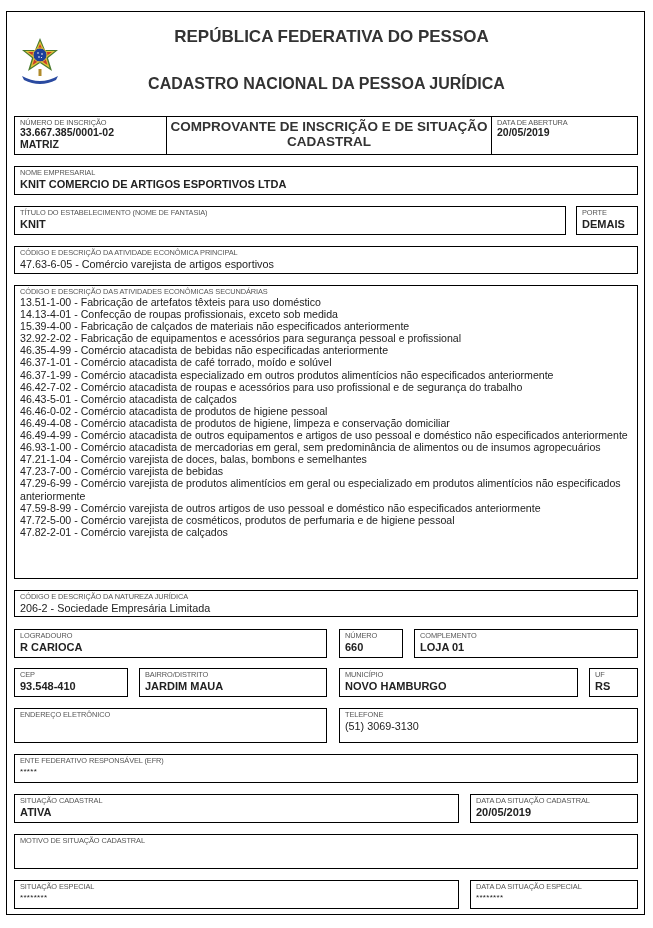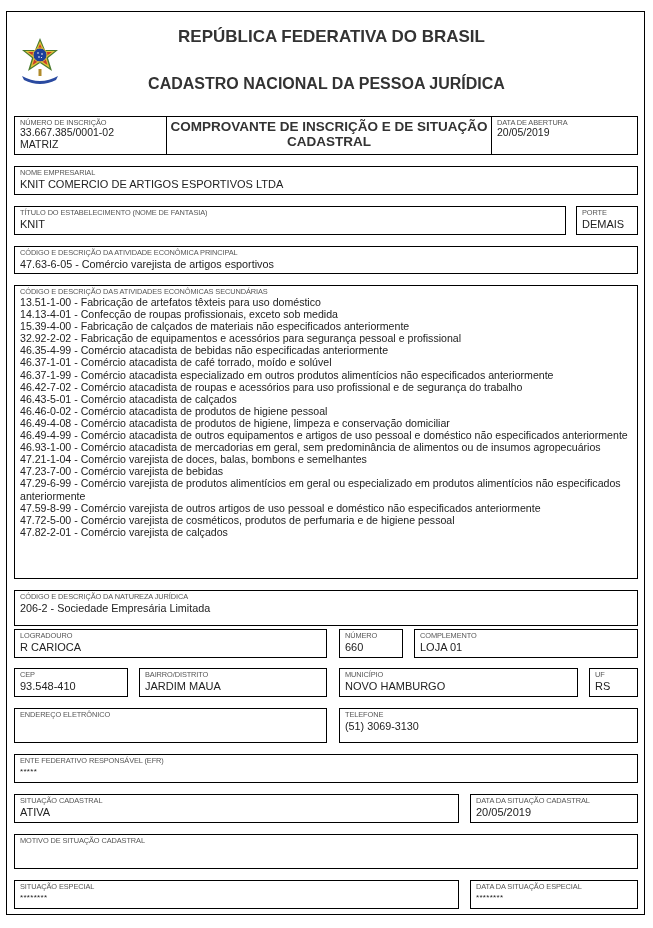--- a/index.html
+++ b/index.html
@@ -3,21 +3,21 @@
 <meta charset="utf-8">
 <style>
   html, body { margin:0; padding:0; background:#ffffff; }
   body { width:653px; height:928px; position:relative; overflow:hidden;
          font-family:"Liberation Sans", "DejaVu Sans", sans-serif; color:#222; }
   .outer { position:absolute; left:6px; top:11px; width:639px; height:904px;
            border:1px solid #000; box-sizing:border-box; }
   .box { position:absolute; border:1px solid #000; box-sizing:border-box; background:#fff; }
   .lbl { position:absolute; left:5px; top:1px; font-size:7.4px; color:#555;
          text-transform:uppercase; white-space:nowrap; letter-spacing:-0.1px; }
-  .val { position:absolute; left:5px; top:11px; font-size:11px; font-weight:normal;
+  .val { position:absolute; left:5px; top:11px; font-size:11px; font-weight:bold;
          color:#222; white-space:nowrap; }
   .val.norm { font-weight:normal; color:#222; }
   .val.small { font-size:8px; font-weight:normal; top:12px; letter-spacing:0.3px; }
   .title1 { position:absolute; left:0; width:653px; top:27px; text-align:center;
             font-size:17px; font-weight:bold; color:#333; padding-left:10px; box-sizing:border-box; }
   .title2 { position:absolute; left:0; width:653px; top:75px; text-align:center;
             font-size:16px; font-weight:bold; color:#333; padding-left:0; box-sizing:border-box; }
   .emblem { position:absolute; left:18px; top:36px; width:44px; height:50px; }
   .hdrcell { position:absolute; top:0; height:100%; box-sizing:border-box; }
   .hdrcell.mid { border-left:1px solid #000; border-right:1px solid #000;
@@ -40,21 +40,21 @@
     <circle cx="22" cy="19" r="7" fill="#1d3f9a" stroke="#e0c23a" stroke-width="1"></circle>
     <circle cx="20" cy="17" r="0.8" fill="#fff"></circle>
       <circle cx="24" cy="18" r="0.8" fill="#fff"></circle>
     <circle cx="21" cy="21" r="0.8" fill="#fff"></circle>
       <circle cx="23.5" cy="21.5" r="0.6" fill="#fff"></circle>
     <rect x="20.5" y="33" width="3" height="7" fill="#b08a2a"></rect>
     <path d="M4,40 Q22,50 40,40 L38,44 Q22,52 6,44 Z" fill="#2a4aa0"></path>
   </svg>
 </div>
 
-<div class="title1">REPÚBLICA FEDERATIVA DO BRASIL</div>
+<div class="title1">REPÚBLICA FEDERATIVA DO PESSOA</div>
 <div class="title2">CADASTRO NACIONAL DA PESSOA JURÍDICA</div>
 
 <div class="box" style="left:14px; top:116px; width:624px; height:39px;">
   <div class="hdrcell" style="left:0; width:151px;">
     <span class="lbl">NÚMERO DE INSCRIÇÃO</span>
     <span class="val" style="top:9px; font-size:10.5px;">33.667.385/0001-02</span>
     <span class="val" style="top:21px; font-size:10.5px;">MATRIZ</span>
   </div>
   <div class="hdrcell mid" style="left:151px; width:326px;">
     <div>COMPROVANTE DE INSCRIÇÃO E DE SITUAÇÃO</div>
@@ -103,21 +103,21 @@
       <li>46.93-1-00 - Comércio atacadista de mercadorias em geral, sem predominância de alimentos ou de insumos agropecuários</li>
       <li>47.21-1-04 - Comércio varejista de doces, balas, bombons e semelhantes</li>
       <li>47.23-7-00 - Comércio varejista de bebidas</li>
       <li>47.29-6-99 - Comércio varejista de produtos alimentícios em geral ou especializado em produtos alimentícios não especificados anteriormente</li>
       <li>47.59-8-99 - Comércio varejista de outros artigos de uso pessoal e doméstico não especificados anteriormente</li>
       <li>47.72-5-00 - Comércio varejista de cosméticos, produtos de perfumaria e de higiene pessoal</li>
       <li>47.82-2-01 - Comércio varejista de calçados</li>
     </ul>
 </div>
 
-<div class="box" style="left:14px; top:590px; width:624px; height:36px;">
+<div class="box" style="left:14px; top:590px; width:624px; height:27px;">
   <span class="lbl">CÓDIGO E DESCRIÇÃO DA NATUREZA JURÍDICA</span>
   <span class="val norm" style="font-size:10.8px;">206-2 - Sociedade Empresária Limitada</span>
 </div>
 
 <div class="box" style="left:14px; top:629px; width:313px; height:29px;">
   <span class="lbl">LOGRADOURO</span>
   <span class="val">R CARIOCA</span>
 </div>
 <div class="box" style="left:339px; top:629px; width:64px; height:29px;">
   <span class="lbl">NÚMERO</span>

